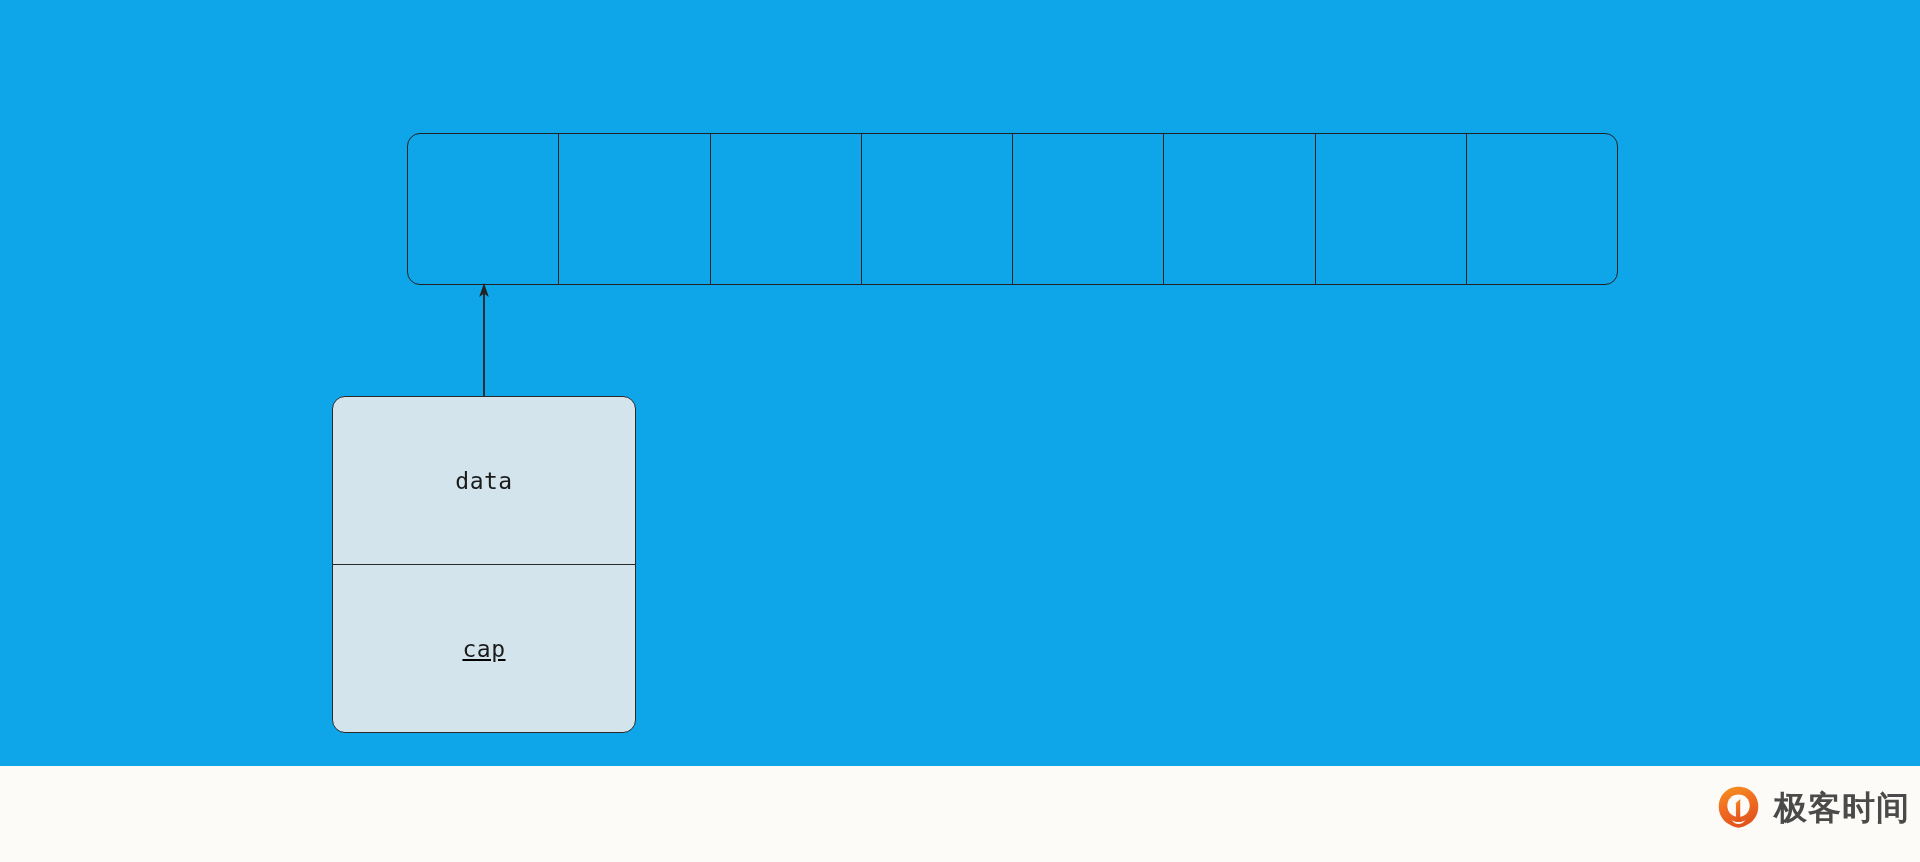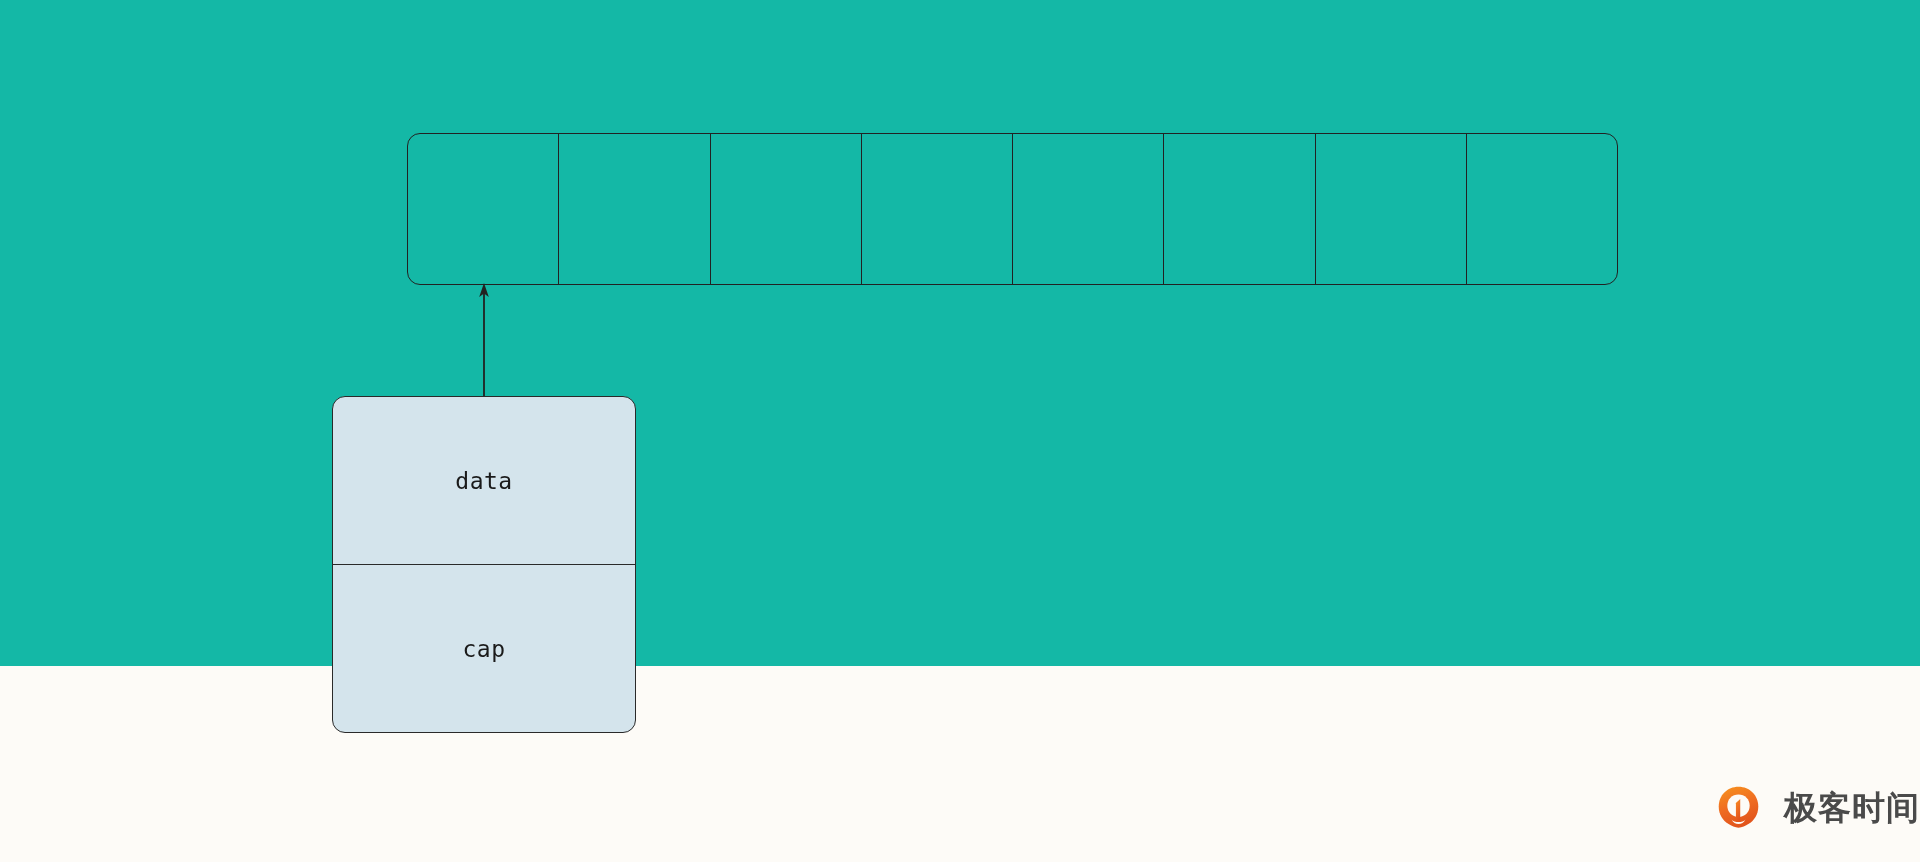--- a/index.html
+++ b/index.html
@@ -10,22 +10,22 @@
     width: 1920px;
     height: 862px;
     background: #fdfbf7;
     font-family: "Liberation Sans", sans-serif;
     overflow: hidden;
   }
 
   #canvas {
     position: relative;
     width: 1920px;
-    height: 666px;
-    background: #14b8a6;
+    height: 766px;
+    background: #0ea5e9;
   }
 
   
   .array-box {
     position: absolute;
     left: 407px;
     top: 133px;
     width: 1211px;
     height: 152px;
     box-sizing: border-box;
@@ -83,36 +83,37 @@
   .struct-field {
     flex: 1 1 0;
     box-sizing: border-box;
     border-bottom: 1.6px solid #2a2a2a;
     display: flex;
     align-items: center;
     justify-content: center;
   }
   .struct-field:last-child {
     border-bottom: none;
+    text-decoration: underline;
   }
   .struct-field-label {
     font-family: "DejaVu Sans Mono", "Liberation Mono", monospace;
     font-size: 23px;
     letter-spacing: 0.5px;
     color: #1a1a1a;
   }
 
   
   .brand {
     position: absolute;
     left: 1717px;
     top: 786px;
     display: flex;
     align-items: center;
-    gap: 24px;
+    gap: 14px;
   }
   .brand-mark {
     width: 43px;
     height: 43px;
     flex: 0 0 auto;
   }
   .brand-text {
     font-family: "DejaVu Sans", "Liberation Sans", sans-serif;
     font-size: 33px;
     font-weight: bold;

